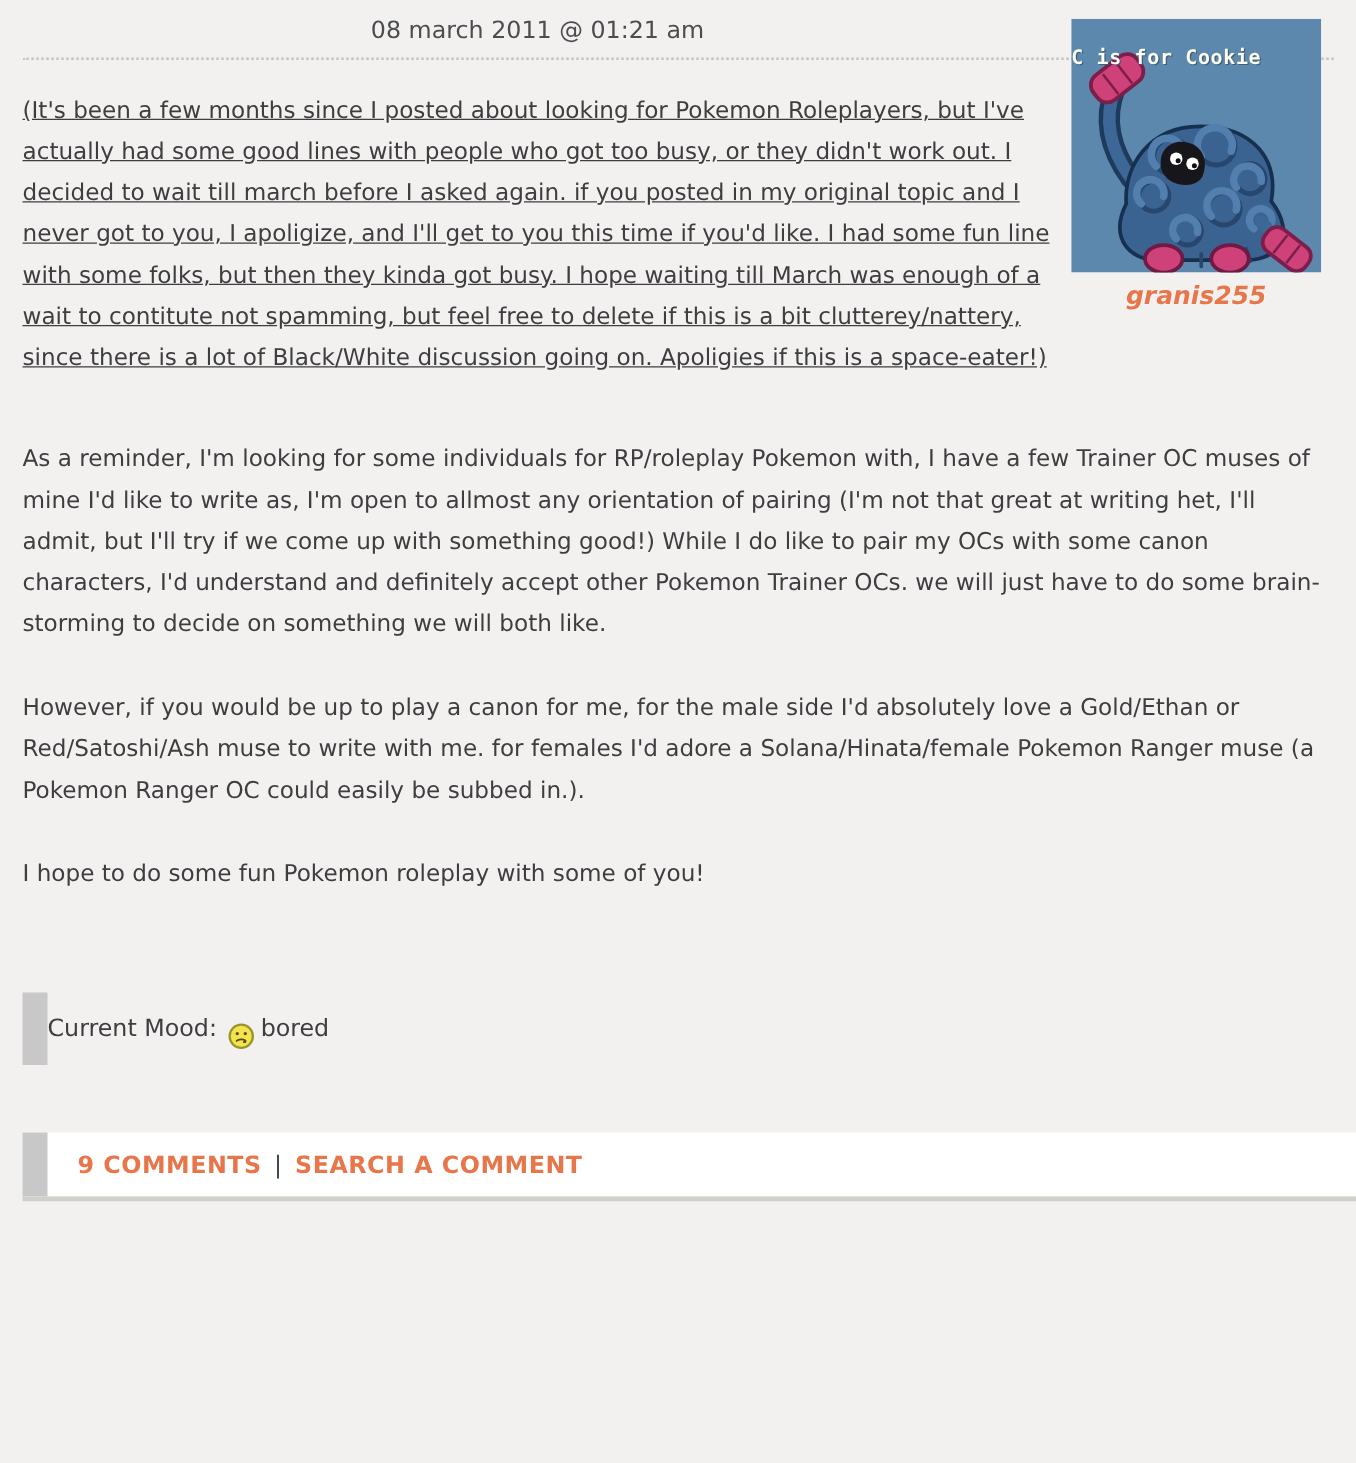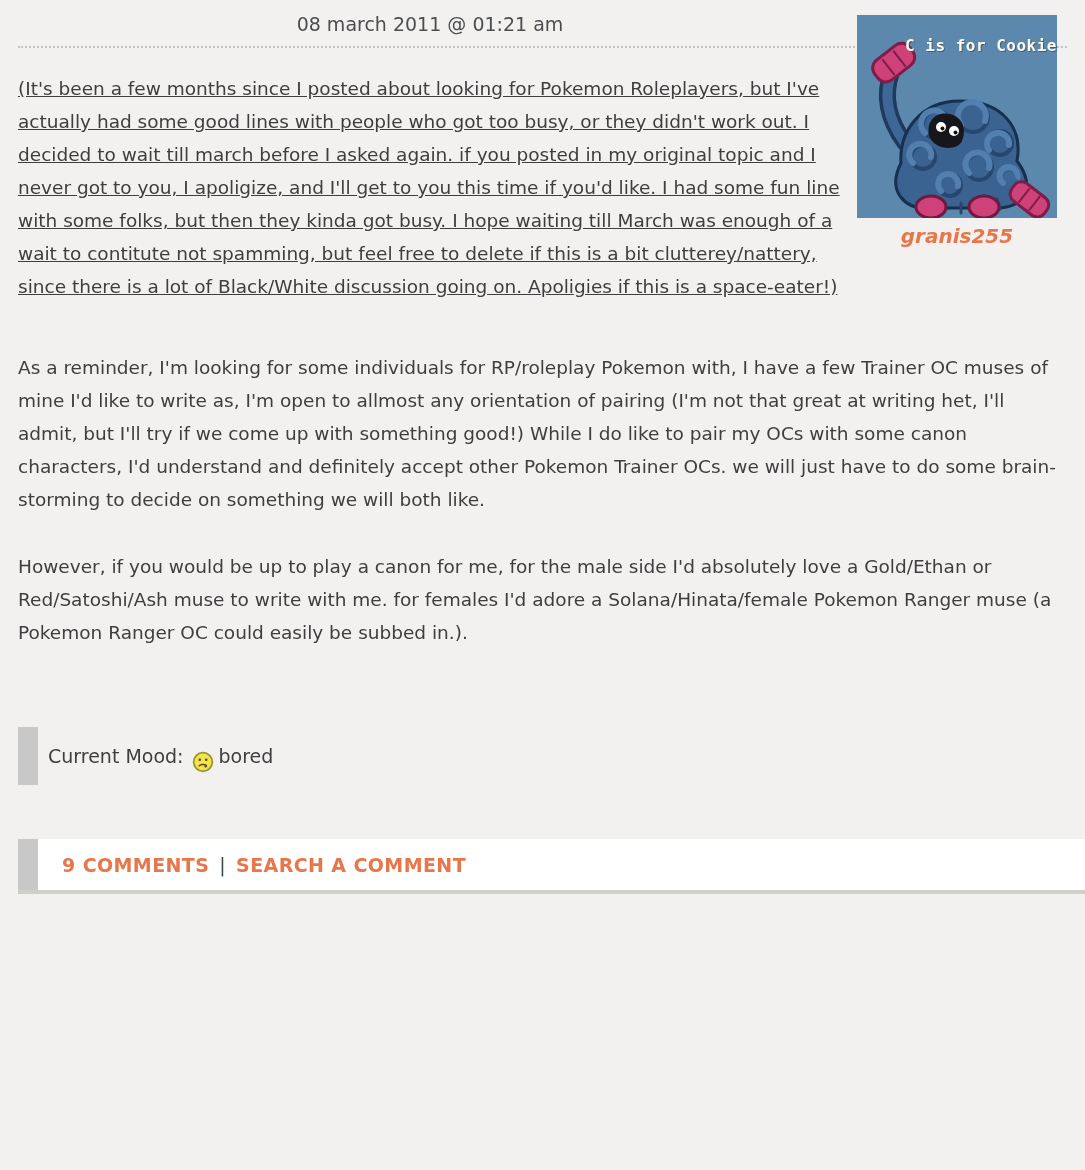--- a/index.html
+++ b/index.html
@@ -26,21 +26,21 @@
     display: block;
     width: 200px;
     height: 203px;
     position: relative;
     cursor: pointer;
   }
   .userpic svg { display: block; width: 100%; height: 100%; }
   .userpic-caption {
     position: absolute;
     top: 21px; left: 0; right: 0;
-    text-align: right;
+    text-align: left;
     font-family: "DejaVu Sans Mono", "Liberation Mono", monospace;
     font-weight: bold;
     font-size: 16px;
     color: #fbfbee;
     letter-spacing: 0.5px;
     text-shadow: 1px 1px 0 rgba(62, 88, 112, 0.9);
   }
   .username {
     margin-top: 6px;
     color: #e8764b;
@@ -74,21 +74,20 @@
   .entry-body p { margin: 34px 0 0 0; }
   .entry-body p.first { margin-top: 14px; text-decoration: underline; }
   .entry-body p.gap-big { margin-top: 48px; }
 
   .mood-section { margin: 78px 0 0 18px; }
   .mood-row {
     border-left: 20px solid #c8c8c8;
     min-height: 58px;
     display: flex;
     align-items: center;
-    padding-left: 10px;
     font-size: 19px;
   }
   .mood-label { margin-right: 8px; }
   .mood-icon { display: inline-block; transform: translateY(6px); margin-right: 5px; }
   .mood-icon svg { display: block; }
 
   .comments-section {
     margin: 54px 0 0 18px;
     border-bottom: 4px solid #cfcfcc;
   }
@@ -174,20 +173,21 @@
   </div>
 
   <div class="header">
     <div class="entry-date">08 march 2011 @ 01:21 am</div>
   </div>
 
   <div class="entry-body">
     <p class="first">(It's been a few months since I posted about looking for Pokemon Roleplayers, but I've actually had some good lines with people who got too busy, or they didn't work out. I decided to wait till march before I asked again. if you posted in my original topic and I never got to you, I apoligize, and I'll get to you this time if you'd like. I had some fun line with some folks, but then they kinda got busy. I hope waiting till March was enough of a wait to contitute not spamming, but feel free to delete if this is a bit clutterey/nattery, since there is a lot of Black/White discussion going on. Apoligies if this is a space-eater!)</p>
     <p class="gap-big">As a reminder, I'm looking for some individuals for RP/roleplay Pokemon with, I have a few Trainer OC muses of mine I'd like to write as, I'm open to allmost any orientation of pairing (I'm not that great at writing het, I'll admit, but I'll try if we come up with something good!) While I do like to pair my OCs with some canon characters, I'd understand and definitely accept other Pokemon Trainer OCs. we will just have to do some brain-storming to decide on something we will both like.</p>
     <p>However, if you would be up to play a canon for me, for the male side I'd absolutely love a Gold/Ethan or Red/Satoshi/Ash muse to write with me. for females I'd adore a Solana/Hinata/female Pokemon Ranger muse (a Pokemon Ranger OC could easily be subbed in.).</p>
+    <p>I hope to do some fun Pokemon roleplay with some of you!</p>
   </div>
 
 </div>
 
 <div class="mood-section">
   <div class="mood-row">
     <span class="mood-label">Current Mood:</span>
     <span class="mood-icon">
       <svg width="22" height="22" viewBox="0 0 22 22">
         <circle cx="11" cy="11" r="9.3" fill="#f3e34d" stroke="#99952e" stroke-width="1.8"></circle>

